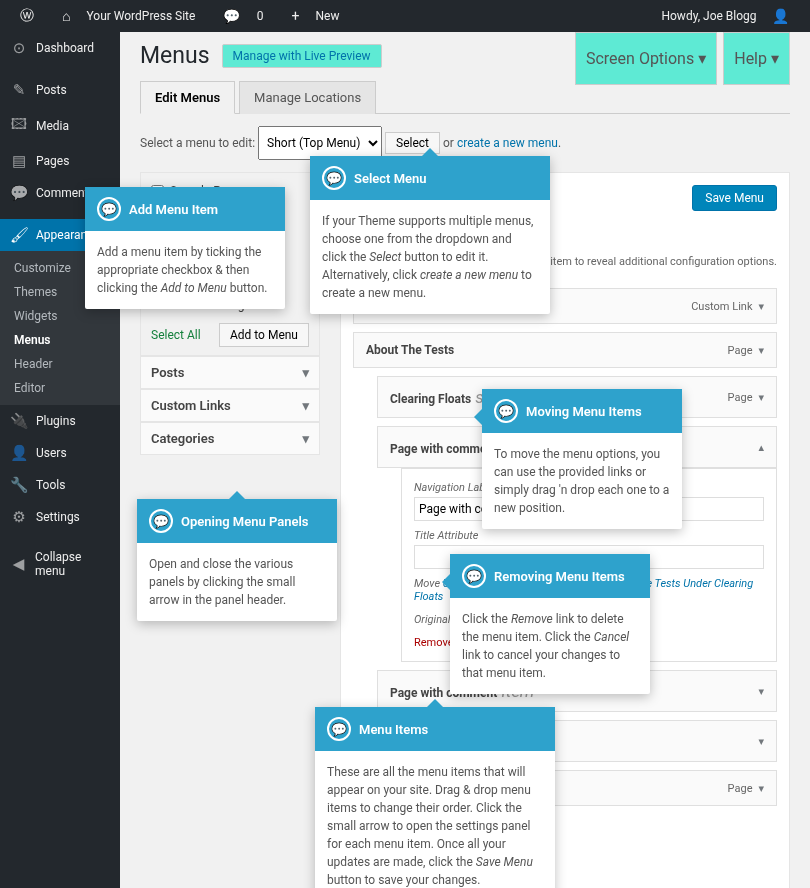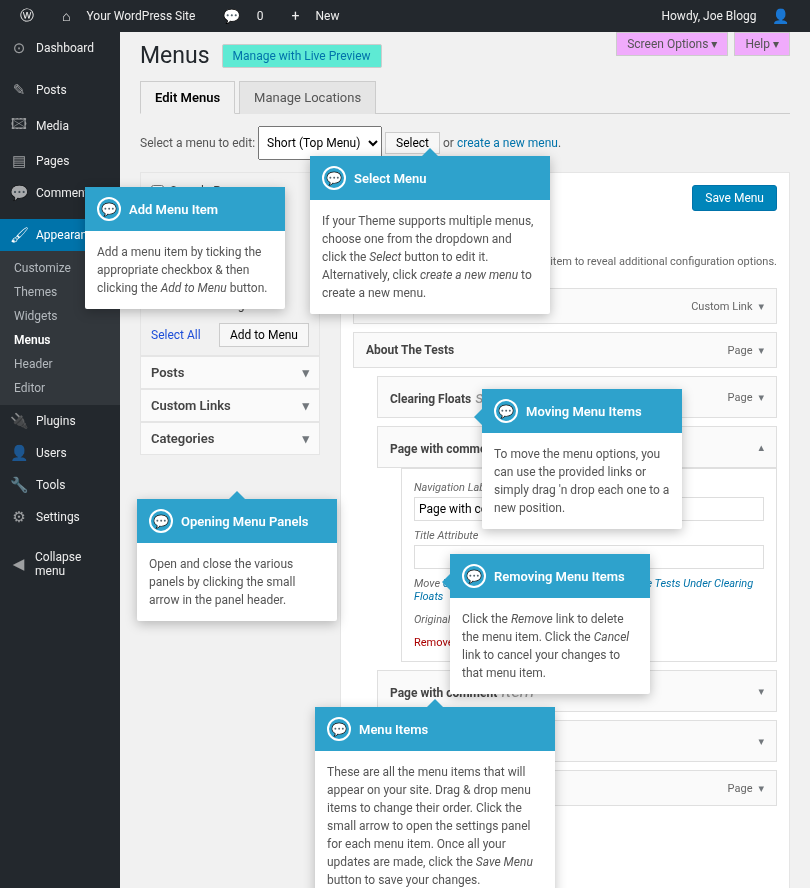--- a/index.html
+++ b/index.html
@@ -15,38 +15,38 @@
 .sidebar .mi .ico{width:18px;text-align:center;opacity:.6;font-size:15px}
 .sidebar .mi.current .ico{opacity:1}
 .sidebar .sub{background:#32373c;padding:5px 0}
 .sidebar .sub div{padding:5px 10px 5px 14px;cursor:pointer;color:#b4b9be;font-size:12px}
 .sidebar .sub div.cur{color:#fff;font-weight:600}
 .main{flex:1;padding:10px 20px;position:relative}
 .titlebar{display:flex;align-items:center;gap:12px;margin-bottom:12px}
 .titlebar h1{font-size:23px;font-weight:400;color:#23282d}
 .titlebar a{font-size:12px;color:#0073aa;border:1px solid #ccc;padding:4px 10px;border-radius:2px;cursor:pointer;background:#5eead4}
 .topbtns{position:absolute;top:0;right:20px;display:flex;gap:6px}
-.topbtns .btn{background:#f0abfc;border:1px solid #ccc;padding:4px 10px;font-size:12px;cursor:pointer;color:#555}
+.topbtns .btn{background:#5eead4;border:1px solid #ccc;padding:16px 10px;font-size:16px;cursor:pointer;color:#555}
 .tabs{border-bottom:1px solid #ccc;display:flex}
 .tabs .tab{padding:8px 14px;background:#e5e5e5;border:1px solid #ccc;border-bottom:none;margin-right:4px;margin-bottom:-1px;cursor:pointer;color:#555;font-size:13px}
 .tabs .tab.active{background:#f1f1f1;border-bottom:1px solid #f1f1f1;font-weight:600;color:#000}
 .selectrow{padding:12px 0;font-size:12px;color:#555}
 .selectrow select{padding:8px 4px;font-size:12px}
 .selectrow button{padding:3px 10px;border:1px solid #ccc;background:#f7f7f7;cursor:pointer;font-size:12px}
 .selectrow a{color:#0073aa;cursor:pointer}
 .content{display:flex;gap:20px;align-items:flex-start}
 .leftcol{width:180px}
 .panel-head{background:#fafafa;border:1px solid #e5e5e5;padding:8px 10px;font-size:13px;font-weight:600;display:flex;justify-content:space-between;cursor:pointer}
 .panel-head .arrow{color:#72777c}
 .panel-body{padding:8px 10px;border:1px solid #e5e5e5;border-top:none}
 .chk{display:flex;align-items:center;gap:6px;padding:3px 0;font-size:12px}
 .chk.indent{padding-left:16px}
 .chk input{width:13px;height:13px}
 .panel-actions{display:flex;justify-content:space-between;align-items:center;padding:8px 0 0}
-.panel-actions a{color:#1d4ed8;font-size:12px;cursor:pointer}
+.panel-actions a{color:#15803d;font-size:12px;cursor:pointer}
 .panel-actions button{padding:4px 10px;border:1px solid #ccc;background:#f7f7f7;cursor:pointer;font-size:12px}
 .rightcol{flex:1;background:#fff;border:1px solid #e5e5e5;padding:12px}
 .savebtn{background:#0085ba;color:#fff;border:1px solid #0073aa;padding:5px 12px;font-size:12px;cursor:pointer;border-radius:3px;float:right}
 .menuitem{border:1px solid #dfdfdf;background:#fafafa;margin-bottom:8px;padding:10px 12px;display:flex;justify-content:space-between;align-items:center;cursor:move;font-size:12px}
 .menuitem.d1{margin-left:24px}
 .menuitem .type{color:#666;font-size:11px;display:flex;align-items:center;gap:6px}
 .menuitem .type .arrow{color:#72777c}
 .subi{color:#999;font-style:italic;font-weight:normal;margin-left:4px;font-size:17px}
 .expanded{border:1px solid #dfdfdf;background:#fff;margin-left:48px;margin-bottom:8px;margin-top:-8px;padding:12px;font-size:11px}
 .expanded .lbl{color:#666;margin-bottom:3px;font-style:italic}

